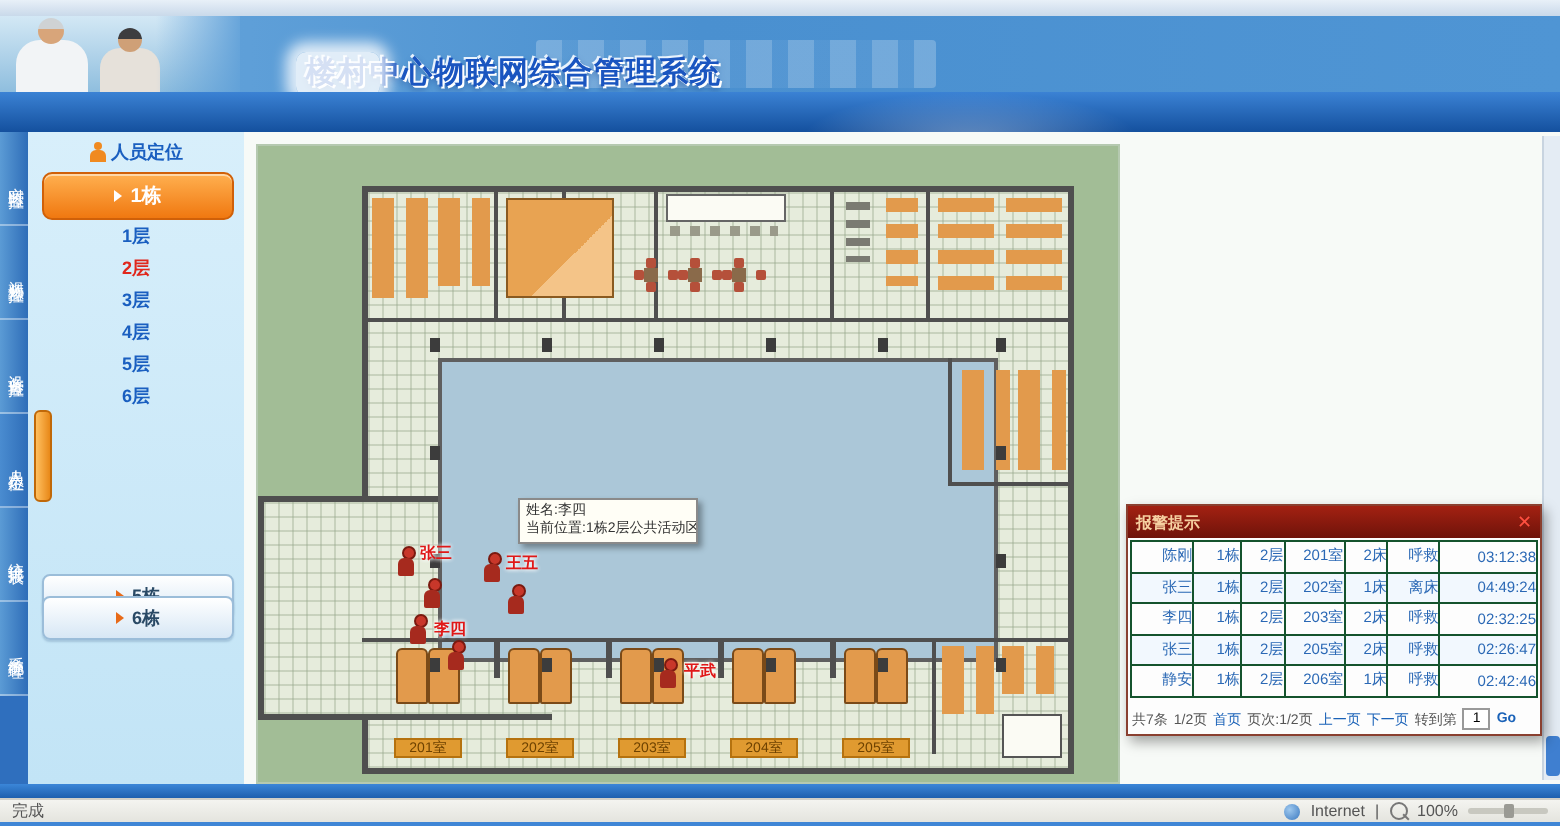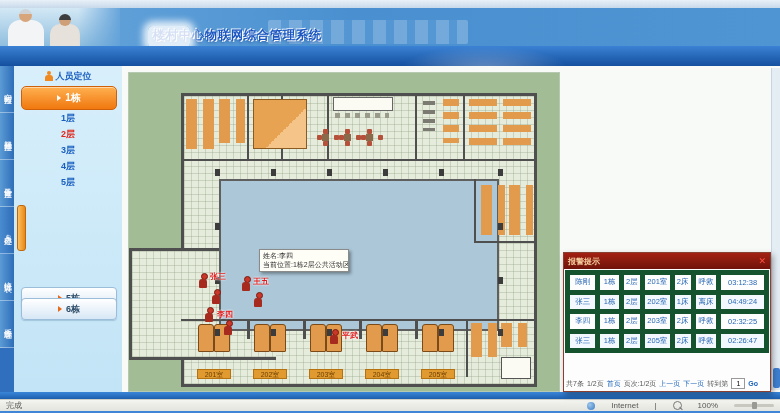--- a/index.html
+++ b/index.html
@@ -13,21 +13,21 @@
   
   .banner{left:0;top:8px;width:780px;height:38px;background:linear-gradient(90deg,#a8cdea 0,#5e9fd8 16%,#4a90d0 45%,#4f95d4 100%);overflow:hidden;}
   .photo{left:0;top:0;width:120px;height:38px;background:linear-gradient(180deg,#d3e8f5,#8fbede);}
   .man{position:absolute;left:8px;bottom:0;width:36px;height:26px;background:#f2f4f6;border-radius:12px 12px 0 0;}
   .man::before{content:"";position:absolute;left:11px;top:-11px;width:13px;height:13px;border-radius:50%;background:linear-gradient(#cfd2d4 42%,#d8a57a 42%);}
   .woman{position:absolute;left:50px;bottom:0;width:30px;height:22px;background:#e6e1da;border-radius:10px 10px 0 0;}
   .woman::before{content:"";position:absolute;left:9px;top:-10px;width:12px;height:12px;border-radius:50%;background:linear-gradient(#3d3d3f 46%,#cfa077 46%);}
   .photo-fade{left:78px;top:0;width:46px;height:38px;background:linear-gradient(90deg,rgba(94,159,216,0),#5e9fd8);}
   .skyline{left:268px;top:12px;width:200px;height:24px;opacity:.45;border-radius:2px;
            background:repeating-linear-gradient(90deg,rgba(255,255,255,.5) 0 13px,rgba(255,255,255,.12) 13px 21px);}
-  .app-title{left:153px;top:19px;font-size:12px;font-weight:bold;letter-spacing:1px;color:#1a55c0;
+  .app-title{left:153px;top:19px;font-size:15px;font-weight:bold;letter-spacing:1px;color:#1a55c0;
              text-shadow:1px 1px 0 #ffffff,-1px -1px 0 #e8f2fc,0 2px 3px rgba(20,60,140,.55);font-family:Liberation Mono, monospace;}
   .blur-patch{left:148px;top:18px;width:42px;height:22px;background:rgba(255,255,255,.82);border-radius:5px;
               box-shadow:0 0 7px 5px rgba(255,255,255,.8);z-index:2;}
 
   
   .bar2{left:0;top:46px;width:780px;height:20px;background:linear-gradient(180deg,#3b82d4,#14509e);border-bottom:1px solid #0c3f85;}
   .bar2 .swoosh{left:400px;top:0;width:170px;height:20px;background:radial-gradient(ellipse at 50% 120%,rgba(255,255,255,.35),rgba(255,255,255,0) 70%);}
   .user-info{right:8px;top:4px;font-size:9px;color:#fff;display:flex;gap:8px;align-items:center;white-space:nowrap;}
   .logout-chip{background:rgba(255,255,255,.18);border:1px solid rgba(255,255,255,.4);border-radius:3px;padding:0 4px;color:#ffe08a;cursor:pointer;}
 
@@ -92,44 +92,44 @@
   .mini-room{background:#fbfbf4;border:1px solid #555;}
 
   .marker{width:10px;height:15px;z-index:10;cursor:pointer;}
   .marker::before{content:"";position:absolute;left:3px;top:0;width:5px;height:5px;border-radius:50%;background:#c8372a;border:1px solid #7a1a10;}
   .marker::after{content:"";position:absolute;left:1px;top:6px;width:8px;height:9px;background:#a62a1e;border-radius:3px 3px 1px 1px;}
   .marker-label{position:absolute;font-size:8px;font-weight:bold;color:#e01818;text-shadow:0 0 2px #fff,0 0 2px #fff;white-space:nowrap;z-index:10;}
   .tooltip{left:130px;top:176px;width:82px;background:#fffef6;border:1px solid #8a8a8a;box-shadow:2px 2px 3px rgba(0,0,0,.35);
            font-size:7px;line-height:8.5px;color:#333;padding:2px 3px;z-index:11;white-space:nowrap;overflow:hidden;}
 
   
-  .popup{left:563px;top:252px;width:208px;height:140px;background:#fdfdfd;border:1px solid #8a4030;box-shadow:2px 3px 6px rgba(0,0,0,.35);z-index:20;box-sizing:border-box;}
+  .popup{left:563px;top:252px;width:208px;height:116px;background:#fdfdfd;border:1px solid #8a4030;box-shadow:2px 3px 6px rgba(0,0,0,.35);z-index:20;box-sizing:border-box;}
   .popup-title{height:16px;background:linear-gradient(180deg,#a32112,#6f130a);display:flex;align-items:center;justify-content:space-between;padding:0 4px;cursor:move;}
   .popup-title .t{font-size:8px;color:#f5cfa0;font-weight:bold;}
   .popup-close{font-size:9px;color:#ff5040;font-weight:bold;cursor:pointer;line-height:9px;}
   table.alarm{border-collapse:collapse;table-layout:fixed;width:204px;margin:1px auto 0;font-size:7.5px;}
   table.alarm th{background:linear-gradient(180deg,#eaf4fd,#c8e0f5);color:#1a62b8;font-weight:normal;border:1px solid #c5d9ec;height:14px;padding:0;white-space:nowrap;overflow:hidden;}
-  table.alarm td{border:5px solid #14532d;color:#2a68b5;text-align:center;height:14.5px;padding:0;white-space:nowrap;overflow:hidden;margin-left:24px;}
+  table.alarm td{border:1px solid #14532d;color:#2a68b5;text-align:right;height:14.5px;padding:0;white-space:nowrap;overflow:hidden;margin-left:24px;}
   table.alarm tr:nth-child(even) td{background:#f2f8fe;}
   td.alert-red{color:#a02818;}
   td.time{color:#5580b0;}
   .pager{position:absolute;left:2px;bottom:1px;width:204px;height:13px;display:flex;align-items:center;gap:3px;font-size:7px;color:#555;white-space:nowrap;}
   .pager .lnk{color:#1a62b8;cursor:pointer;}
   .pager input{width:12px;height:9px;font-size:7px;border:1px solid #999;padding:0;text-align:center;}
   .pager .go{color:#1a62b8;font-weight:bold;cursor:pointer;}
 
   
   .scroll-track{left:771px;top:68px;width:9px;height:322px;background:#e4ecf4;border-left:1px solid #c8d4e0;}
   .scroll-thumb{position:absolute;left:1px;top:300px;width:7px;height:20px;background:#3f7fd0;border-radius:2px;cursor:pointer;}
 
   
   .footer-bar{left:0;top:392px;width:780px;height:7px;background:linear-gradient(180deg,#3b86d8,#1c5fae);}
   .status-bar{left:0;top:399px;width:780px;height:12px;background:linear-gradient(180deg,#f4f4f0,#e4e4de);border-top:1px solid #cfcfc8;
               display:flex;align-items:center;justify-content:space-between;padding:0 6px;box-sizing:border-box;font-size:8px;color:#555;}
-  .status-right{display:flex;align-items:center;gap:16px;}
+  .status-right{display:flex;align-items:center;gap:5px;}
   .globe{width:8px;height:8px;border-radius:50%;background:radial-gradient(circle at 35% 35%,#9ec8ee,#3a78c0);display:inline-block;}
   .mag{width:7px;height:7px;border:1px solid #777;border-radius:50%;position:relative;display:inline-block;}
   .mag::after{content:"";position:absolute;left:5px;top:6px;width:4px;height:1px;background:#777;transform:rotate(45deg);}
   .slider{width:40px;height:3px;background:#c8c8c0;border-radius:2px;position:relative;}
   .slider::after{content:"";position:absolute;left:18px;top:-2px;width:5px;height:7px;background:#9a9a94;border-radius:1px;}
   .bottom-line{left:0;top:411px;width:780px;height:2px;background:#3f86d6;}
 </style>
 </head>
 <body>
 
@@ -178,20 +178,21 @@
   </div>
   <div class="btn-orange">
     <span class="arrow-w"></span>
     <span>1栋</span>
   </div>
   <div class="floor" style="top:46px">1层</div>
   <div class="floor active" style="top:62px">2层</div>
   <div class="floor" style="top:78px">3层</div>
   <div class="floor" style="top:94px">4层</div>
   <div class="floor" style="top:110px">5层</div>
+  <div class="floor" style="top:126px">6层</div>
   <div class="collapse-handle"></div>
   <div class="btn-white" style="top:221px">
       <span class="arrow-o"></span>
       <span>5栋</span>
     </div>
   <div class="btn-white" style="top:232px">
       <span class="arrow-o"></span>
       <span>6栋</span>
     </div>
 </div>
@@ -314,20 +315,29 @@
     </tr>
     <tr>
       <td>张三</td>
           <td>1栋</td>
           <td>2层</td>
           <td>205室</td>
           <td>2床</td>
           <td>呼救</td>
           <td class="time">02:26:47</td>
     </tr>
+    <tr>
+      <td>静安</td>
+          <td>1栋</td>
+          <td>2层</td>
+          <td>206室</td>
+          <td>1床</td>
+          <td>呼救</td>
+          <td class="time">02:42:46</td>
+    </tr>
   </tbody>
     </table>
   <div class="pager">
     <span>共7条</span>
     <span>1/2页</span>
     <span class="lnk">首页</span>
     <span>页次:1/2页</span>
     <span class="lnk">上一页</span>
     <span class="lnk">下一页</span>
     <span>转到第</span>

